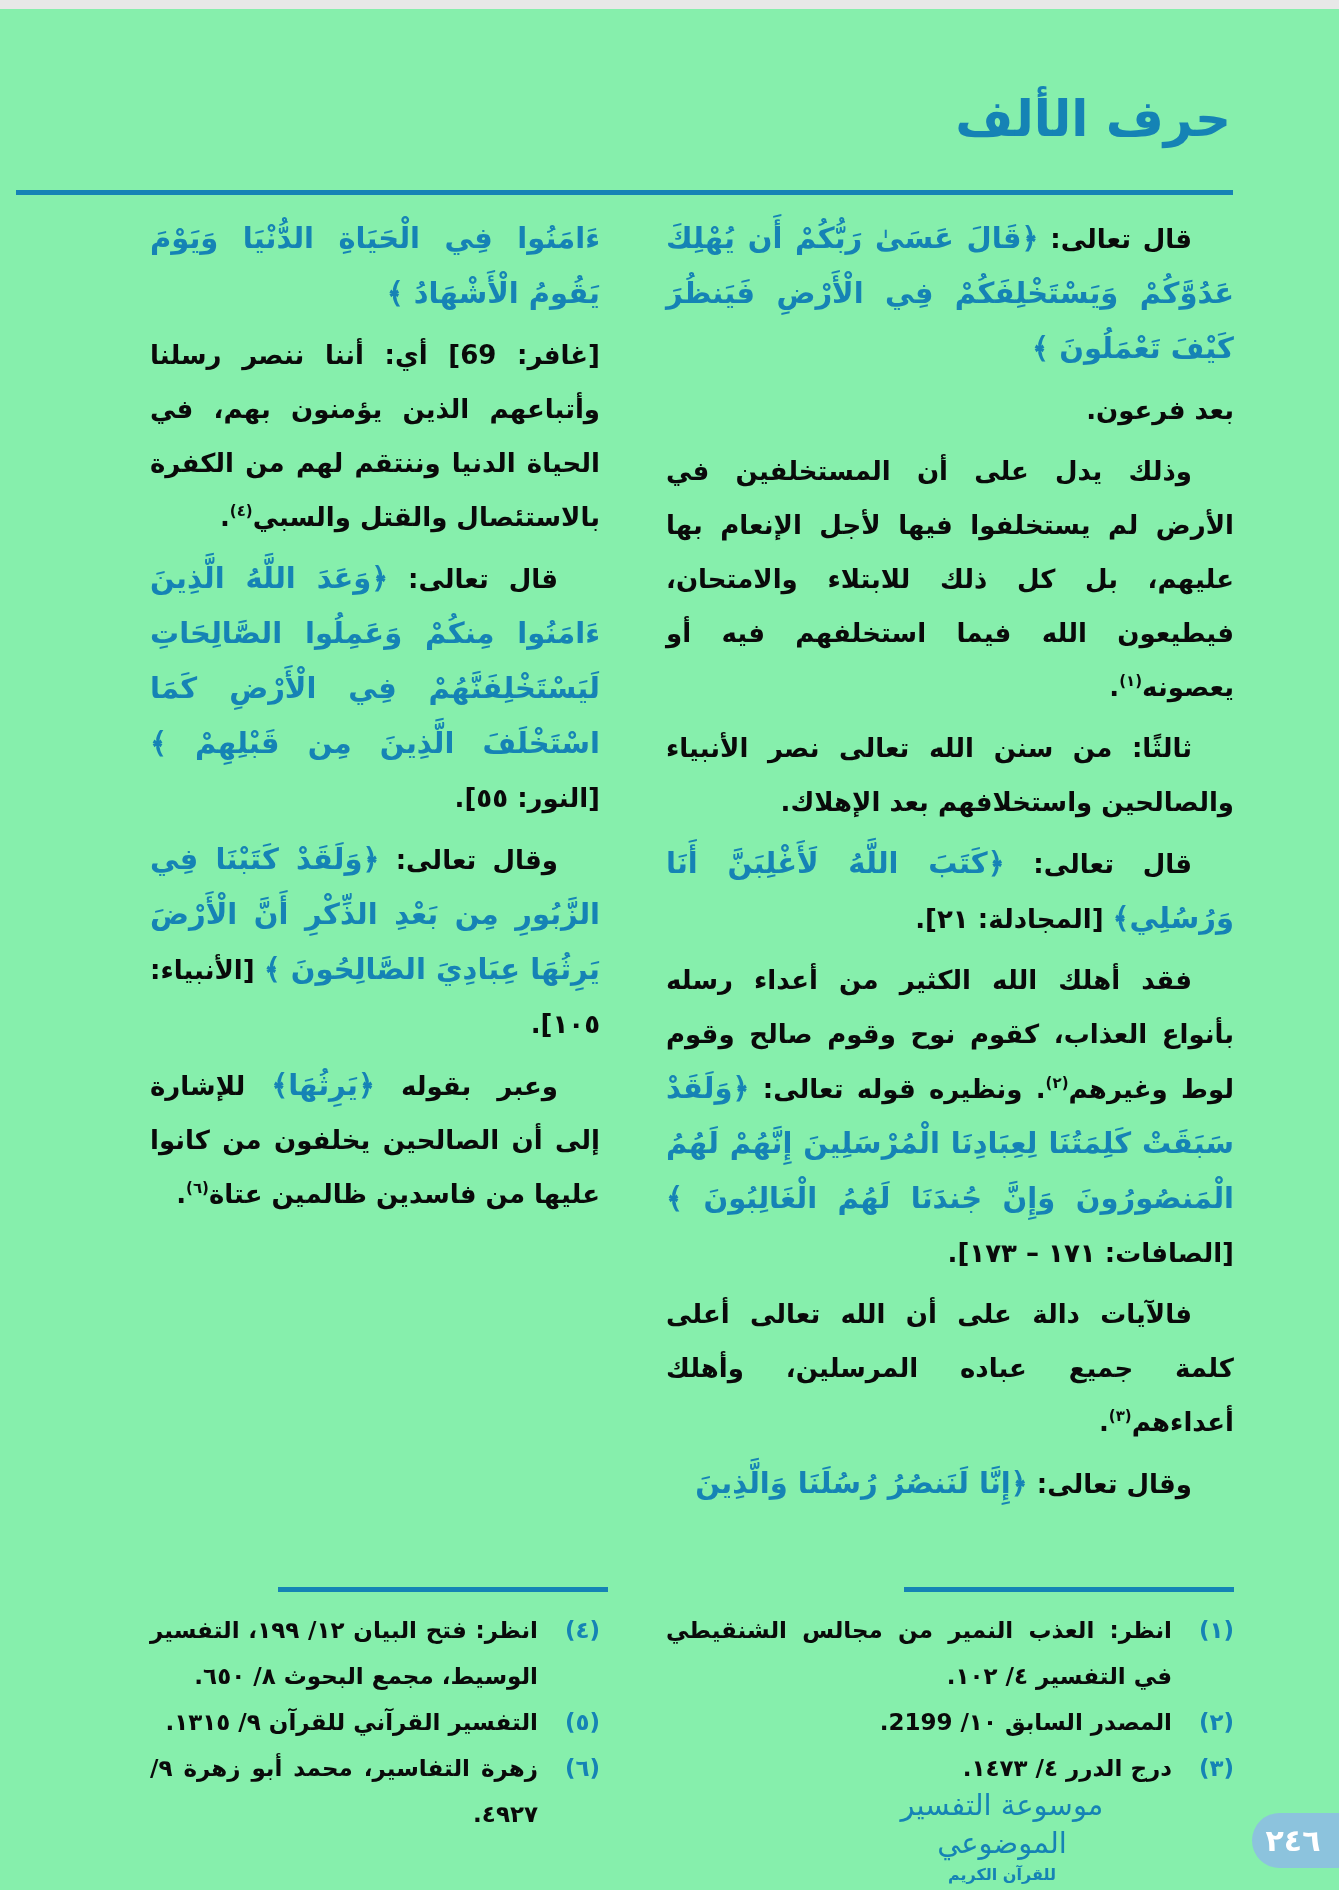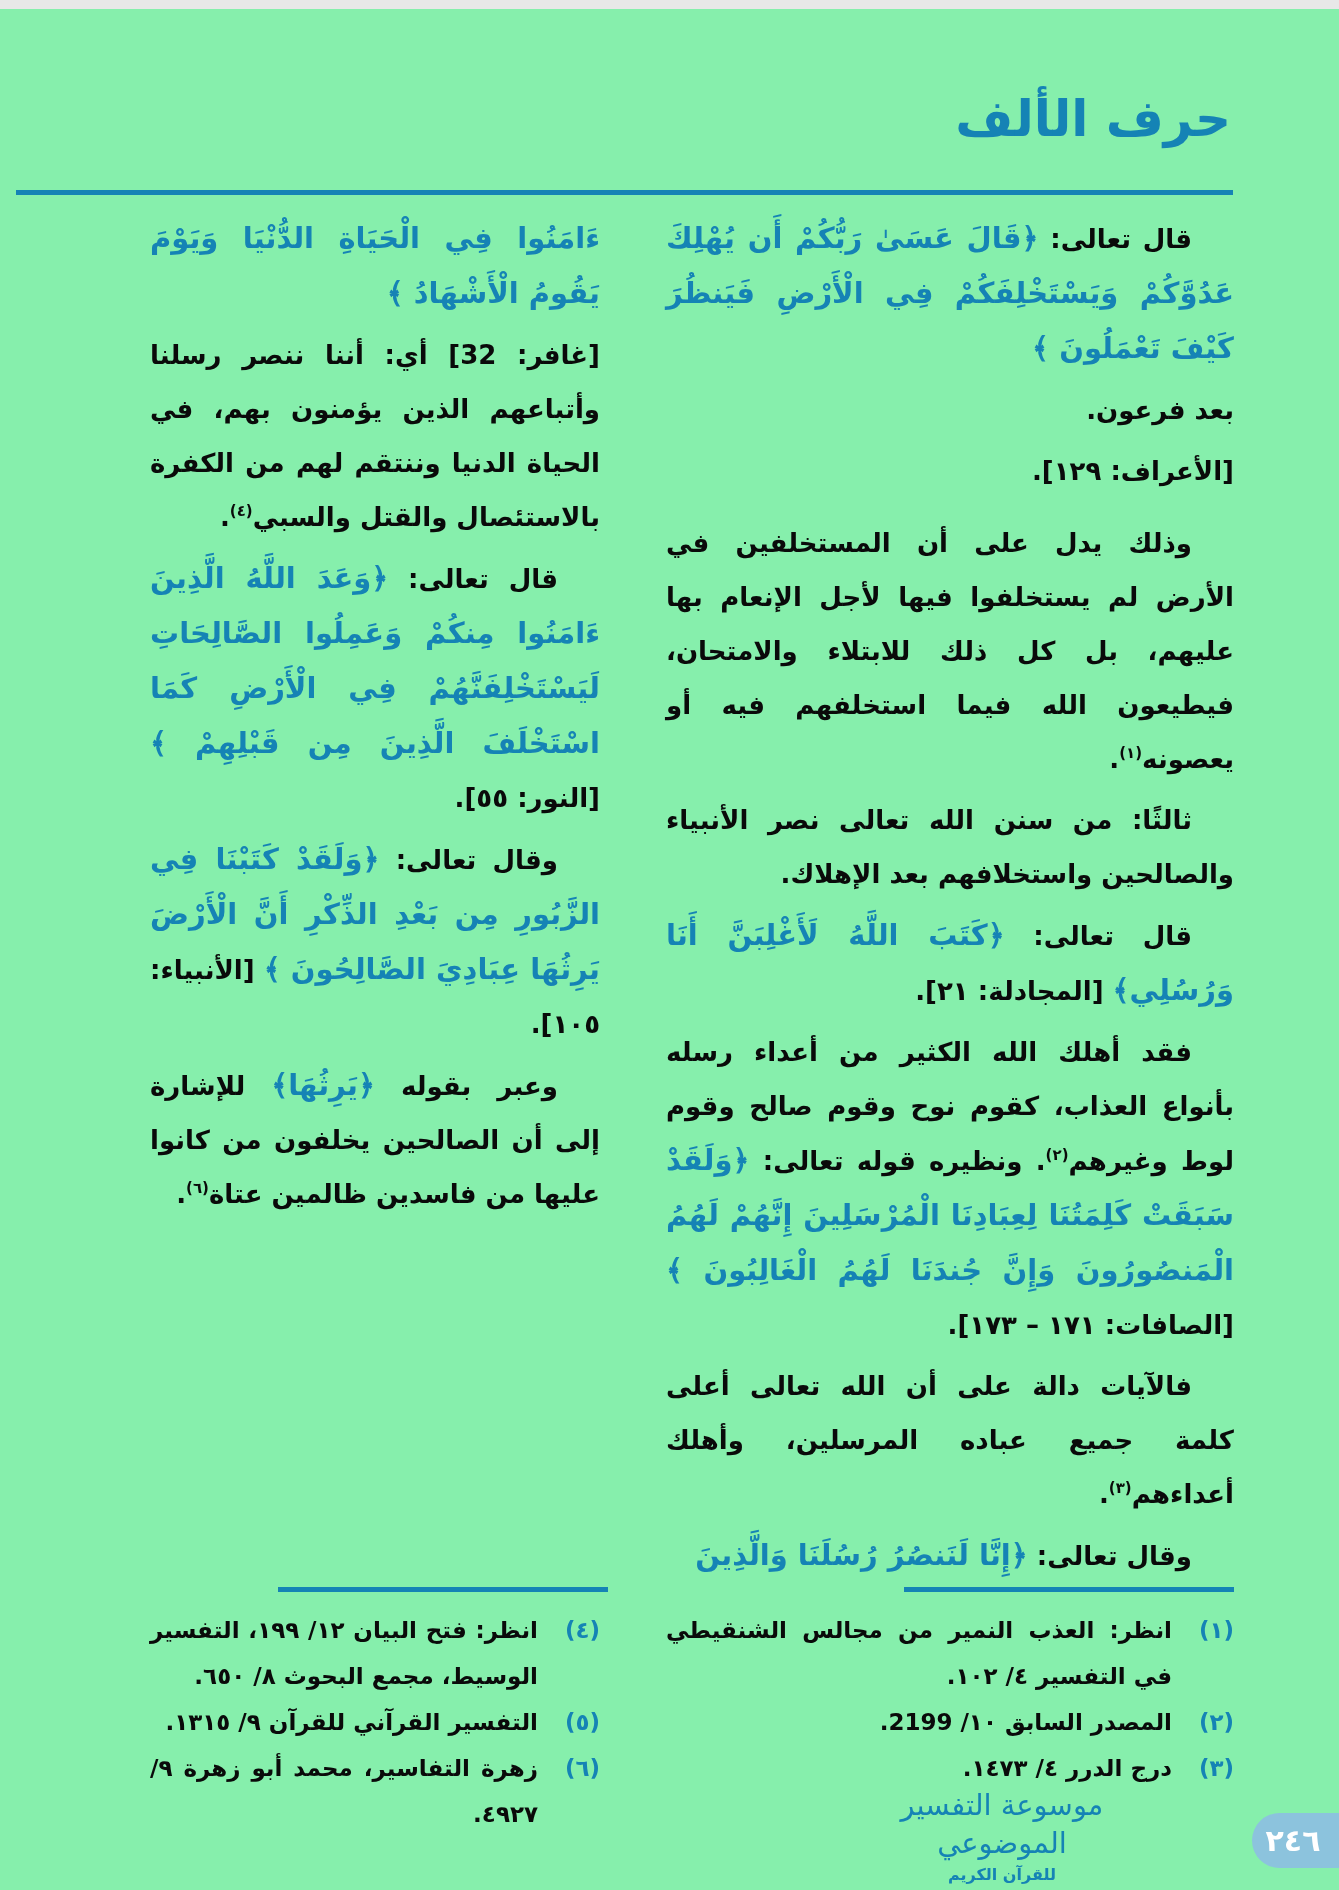--- a/index.html
+++ b/index.html
@@ -90,31 +90,30 @@
 
 <div class="page">
 
   <div class="header-title">حرف الألف</div>
   <div class="header-rule"></div>
 
   <div class="content">
     <div class="col col-right">
         <p class="para para-indent"><span class="seg-bold">قال تعالى: </span><span class="seg-quran">﴿قَالَ عَسَىٰ رَبُّكُمْ أَن يُهْلِكَ عَدُوَّكُمْ وَيَسْتَخْلِفَكُمْ فِي الْأَرْضِ فَيَنظُرَ كَيْفَ تَعْمَلُونَ ﴾</span></p>
         <p class="para"><span class="seg-text">بعد فرعون.</span></p>
-        <p class="para para-ref"><span class="seg-text">[الأعراف: ١٢٩].</span></p>
         <p class="para para-indent"><span class="seg-text">وذلك يدل على أن المستخلفين في الأرض لم يستخلفوا فيها لأجل الإنعام بها عليهم، بل كل ذلك للابتلاء والامتحان، فيطيعون الله فيما استخلفهم فيه أو يعصونه</span><sup class="seg-sup">(١)</sup><span class="seg-text">.</span></p>
         <p class="para para-indent"><span class="seg-bold">ثالثًا:</span><span class="seg-text"> من سنن الله تعالى نصر الأنبياء والصالحين واستخلافهم بعد الإهلاك.</span></p>
         <p class="para para-indent"><span class="seg-bold">قال تعالى: </span><span class="seg-quran">﴿كَتَبَ اللَّهُ لَأَغْلِبَنَّ أَنَا وَرُسُلِي﴾</span><span class="seg-text"> [المجادلة: ٢١].</span></p>
         <p class="para para-indent"><span class="seg-text">فقد أهلك الله الكثير من أعداء رسله بأنواع العذاب، كقوم نوح وقوم صالح وقوم لوط وغيرهم</span><sup class="seg-sup">(٢)</sup><span class="seg-text">. ونظيره قوله تعالى: </span><span class="seg-quran">﴿وَلَقَدْ سَبَقَتْ كَلِمَتُنَا لِعِبَادِنَا الْمُرْسَلِينَ إِنَّهُمْ لَهُمُ الْمَنصُورُونَ وَإِنَّ جُندَنَا لَهُمُ الْغَالِبُونَ ﴾</span><span class="seg-text"> [الصافات: ١٧١ – ١٧٣].</span></p>
         <p class="para para-indent"><span class="seg-text">فالآيات دالة على أن الله تعالى أعلى كلمة جميع عباده المرسلين، وأهلك أعداءهم</span><sup class="seg-sup">(٣)</sup><span class="seg-text">.</span></p>
         <p class="para para-indent"><span class="seg-bold">وقال تعالى: </span><span class="seg-quran">﴿إِنَّا لَنَنصُرُ رُسُلَنَا وَالَّذِينَ</span></p>
       </div>
     <div class="col col-left">
         <p class="para"><span class="seg-quran">ءَامَنُوا فِي الْحَيَاةِ الدُّنْيَا وَيَوْمَ يَقُومُ الْأَشْهَادُ ﴾</span></p>
-        <p class="para"><span class="seg-text">[غافر: 32] أي: أننا ننصر رسلنا وأتباعهم الذين يؤمنون بهم، في الحياة الدنيا وننتقم لهم من الكفرة بالاستئصال والقتل والسبي</span><sup class="seg-sup">(٤)</sup><span class="seg-text">.</span></p>
+        <p class="para"><span class="seg-text">[غافر: 69] أي: أننا ننصر رسلنا وأتباعهم الذين يؤمنون بهم، في الحياة الدنيا وننتقم لهم من الكفرة بالاستئصال والقتل والسبي</span><sup class="seg-sup">(٤)</sup><span class="seg-text">.</span></p>
         <p class="para para-indent"><span class="seg-bold">قال تعالى: </span><span class="seg-quran">﴿وَعَدَ اللَّهُ الَّذِينَ ءَامَنُوا مِنكُمْ وَعَمِلُوا الصَّالِحَاتِ لَيَسْتَخْلِفَنَّهُمْ فِي الْأَرْضِ كَمَا اسْتَخْلَفَ الَّذِينَ مِن قَبْلِهِمْ ﴾</span><span class="seg-text"> [النور: ٥٥].</span></p>
         <p class="para para-indent"><span class="seg-bold">وقال تعالى: </span><span class="seg-quran">﴿وَلَقَدْ كَتَبْنَا فِي الزَّبُورِ مِن بَعْدِ الذِّكْرِ أَنَّ الْأَرْضَ يَرِثُهَا عِبَادِيَ الصَّالِحُونَ ﴾</span><span class="seg-text"> [الأنبياء: ١٠٥].</span></p>
         <p class="para para-indent"><span class="seg-text">وعبر بقوله </span><span class="seg-quran">﴿يَرِثُهَا﴾</span><span class="seg-text"> للإشارة إلى أن الصالحين يخلفون من كانوا عليها من فاسدين ظالمين عتاة</span><sup class="seg-sup">(٦)</sup><span class="seg-text">.</span></p>
       </div>
   </div>
 
   <div class="fn-sep fn-sep-right"></div>
   <div class="fn-sep fn-sep-left"></div>
 
   <div class="footnotes">

